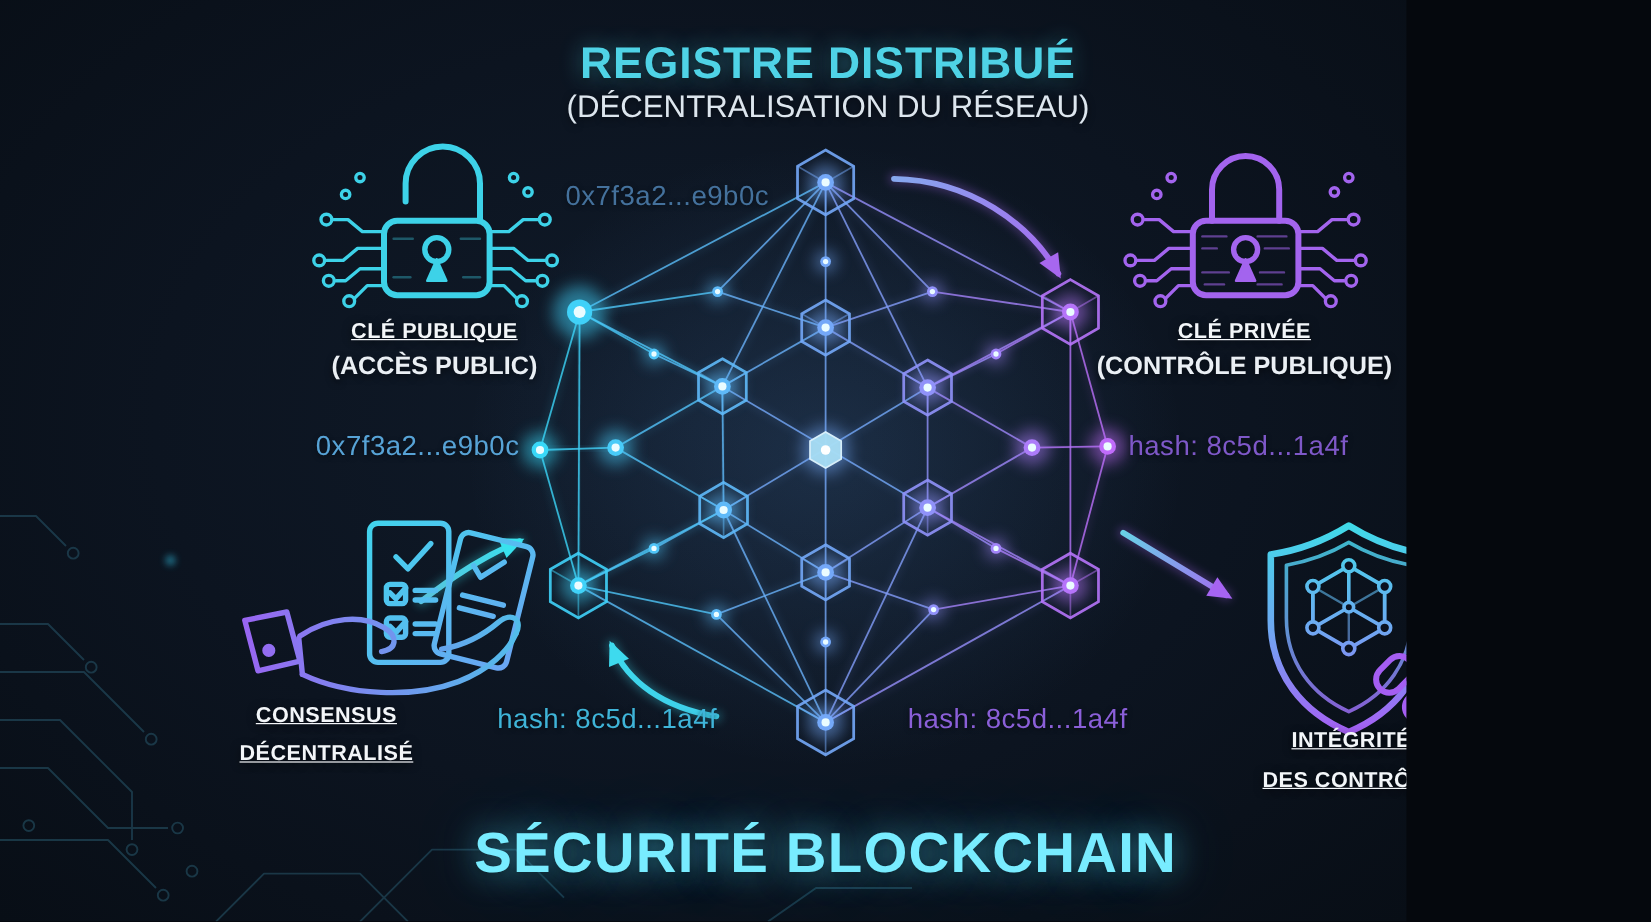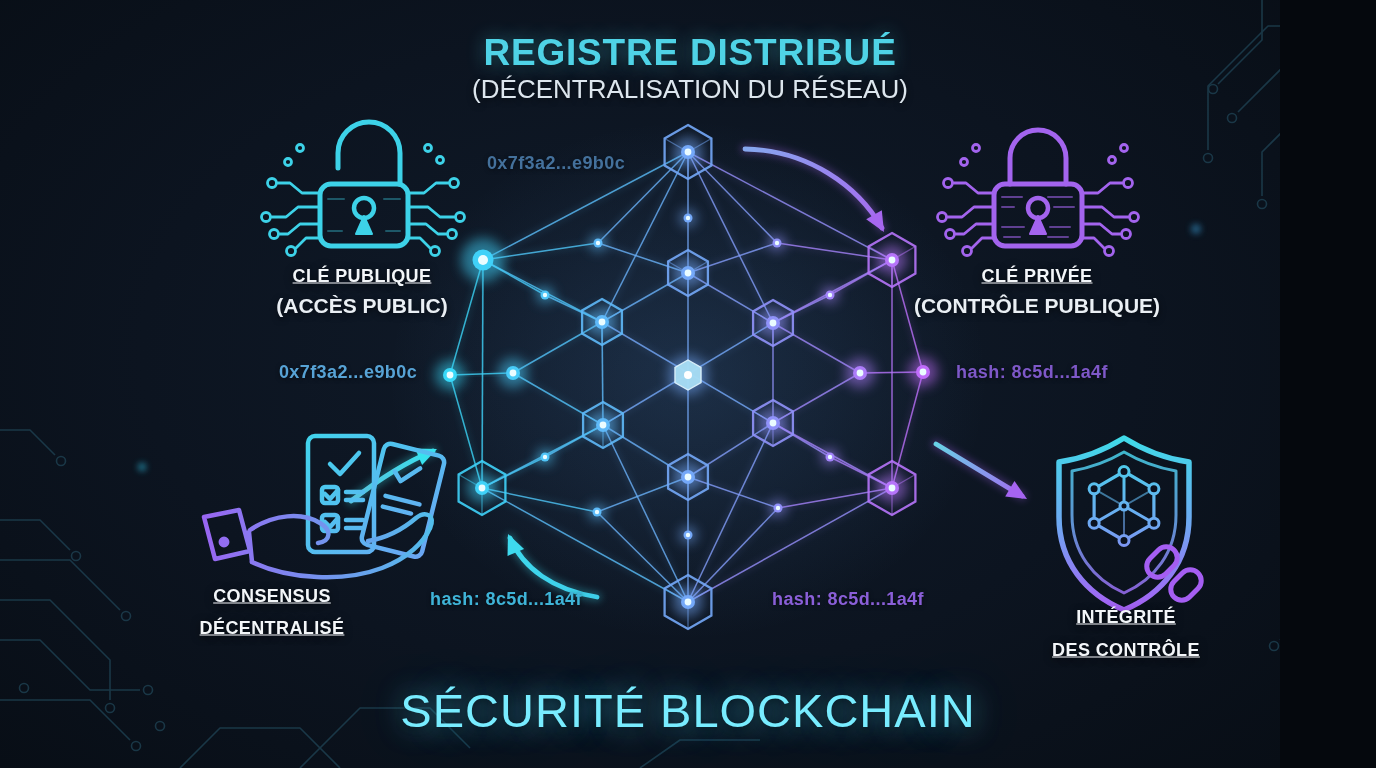--- a/index.html
+++ b/index.html
@@ -1,17 +1,17 @@
 <!DOCTYPE html>
 <html><head>
 <meta charset="utf-8">
 <style>
   html,body{margin:0;padding:0;background:#05080d;}
   #stage{
-    position:relative;width:1280px;height:768px;overflow:hidden;
+    position:relative;width:1172px;height:768px;overflow:hidden;
     background:radial-gradient(ellipse at 50% 46%, #101b2a 0%, #0c1420 55%, #080e16 100%);
     font-family:"Liberation Sans", sans-serif;
   }
   svg.layer{position:absolute;left:0;top:0;}
   .labels{position:absolute;left:0;top:0;width:100%;height:100%;}
   .labels > div, .labels #hash-layer > div{
     position:absolute;transform:translate(-50%,-50%);white-space:nowrap;
   }
   .t-cyan-title{
     font-size:37px;font-weight:800;letter-spacing:.8px;color:#4fd3e6;
@@ -19,24 +19,24 @@
   }
   .t-sub{font-size:26px;font-weight:400;color:#dde6ee;text-shadow:0 2px 6px rgba(0,0,0,.55);text-align:right;}
   .t-white-title{
     font-size:18px;font-weight:800;letter-spacing:.4px;color:#f3f6f9;
     text-shadow:0 2px 8px rgba(0,0,0,.6);
     text-decoration:underline;
   }
   .t-white-sub{font-size:21px;font-weight:600;color:#eaeff4;text-shadow:0 2px 6px rgba(0,0,0,.55);}
   .t-white-sub.small{font-size:20px;}
   .footer-title{
-    font-size:47px;font-weight:400;letter-spacing:1px;color:#78ecff;
+    font-size:47px;font-weight:700;letter-spacing:1px;color:#78ecff;
     text-shadow:0 0 26px rgba(90,225,255,.55),0 0 60px rgba(90,225,255,.3),0 2px 6px rgba(0,0,0,.5);
   }
-  .hash-label{font-size:18px;font-weight:700;letter-spacing:.4px;text-shadow:0 1px 4px rgba(0,0,0,.5);}
+  .hash-label{font-size:23px;font-weight:400;letter-spacing:.4px;text-shadow:0 1px 4px rgba(0,0,0,.5);}
 </style>
 </head>
 <body>
 
 <div id="stage">
 
   <svg class="layer" width="1376" height="768" viewBox="0 0 1376 768">
     <g stroke="#1e4152" stroke-width="1.6" fill="none" opacity="0.8" stroke-linejoin="round">
       <path d="M 1376 26 H 1268 L 1208 86 V 150"></path>
         <circle cx="1208" cy="158" r="4.5"></circle>

